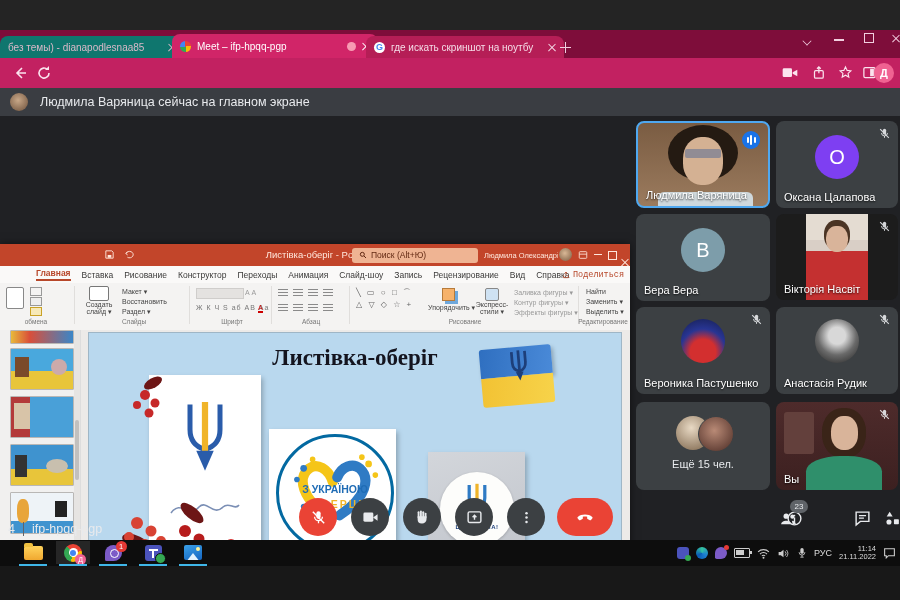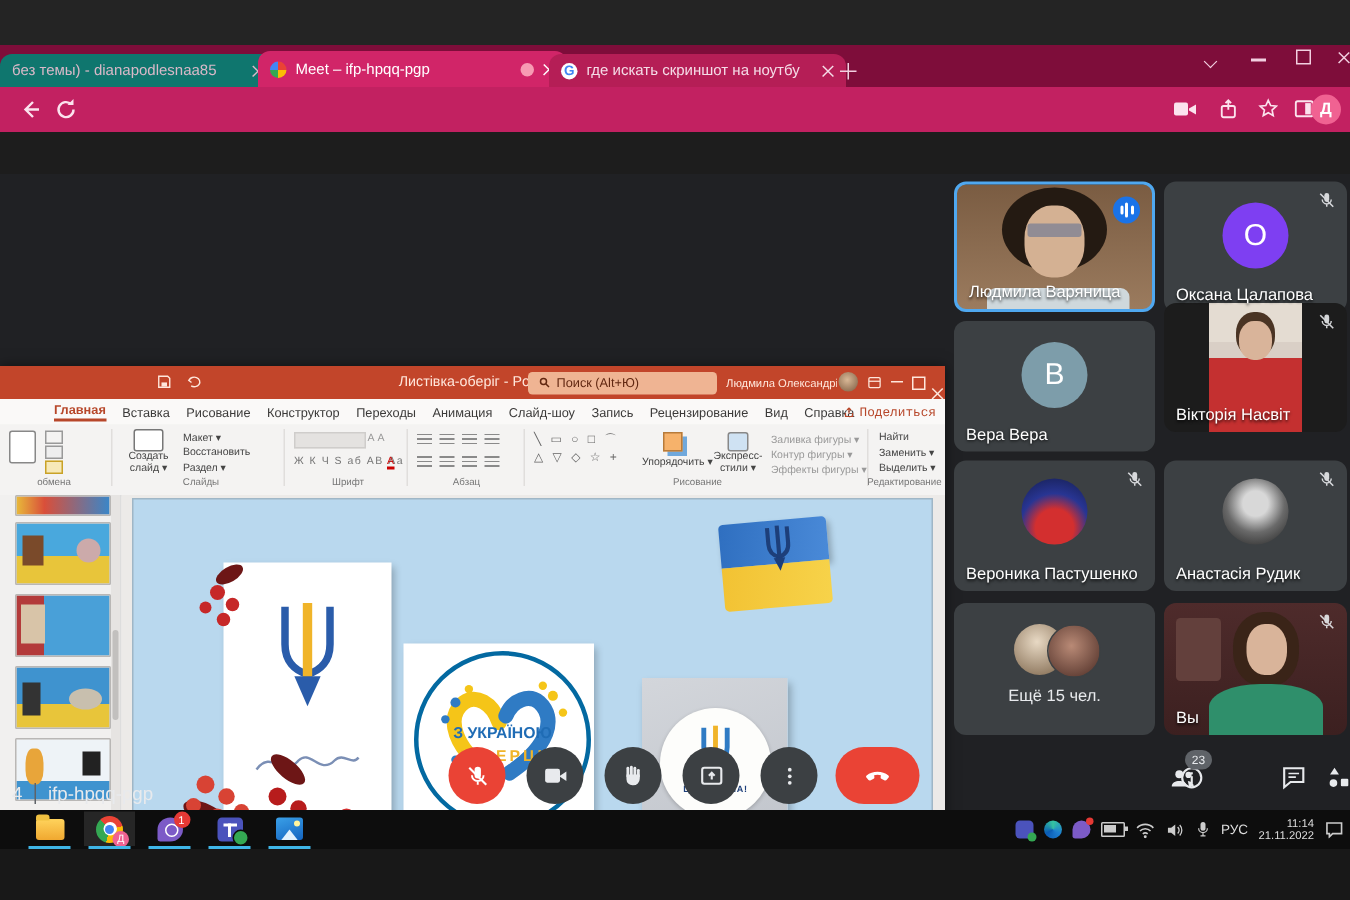--- a/index.html
+++ b/index.html
@@ -135,20 +135,24 @@
     <svg class="ab" style="left:838px;top:7px;" width="15" height="15" viewBox="0 0 24 24">
         <path d="M12 3l2.6 5.6 6 .7-4.5 4.1 1.2 5.9-5.3-3-5.3 3 1.2-5.9L3.4 9.3l6-.7z" fill="none" stroke="#fbe3ee" stroke-width="1.8"></path>
       </svg>
     <svg class="ab" style="left:862px;top:7px;" width="15" height="15" viewBox="0 0 24 24">
         <rect x="3" y="4" width="18" height="16" rx="2" fill="none" stroke="#fbe3ee" stroke-width="2"></rect>
         <rect x="13" y="6" width="6" height="12" fill="#fbe3ee"></rect>
       </svg>
     <div class="ab bavatar" style="left:874px;top:5px;">Д</div>
   </div>
 
+  <div class="ab toast">
+    <span style="width:18px;height:18px;border-radius:50%;background:radial-gradient(circle at 45% 40%,#c9a888,#6b4f3a);"></span>
+    <span class="txt">Людмила Варяница сейчас на главном экране</span>
+  </div>
 
   <div class="ab stage">
 
     <div class="ab ppt">
 
       <div class="ab ptitle">
         <svg class="ab" style="left:104px;top:5px;" width="11" height="11" viewBox="0 0 24 24">
             <path d="M4 4h13l3 3v13H4z" fill="none" stroke="#ffe7dc" stroke-width="2"></path>
             <rect x="8" y="13" width="8" height="6" fill="#ffe7dc"></rect>
           </svg>
@@ -281,20 +285,21 @@
             <span style="position:absolute;left:20px;top:12px;width:16px;height:16px;border-radius:50%;background:#fff;"></span>
             <span style="position:absolute;right:4px;top:12px;width:12px;height:14px;background:#d9dde2;"></span>
           </div>
       </div>
       <div class="ab" style="left:74px;top:86px;width:6px;height:258px;background:#e6e4e2;">
           <span style="position:absolute;left:1px;top:90px;width:4px;height:60px;background:#c2c0be;border-radius:2px;"></span>
         </div>
 
       <div class="ab canvas">
         <div class="ab slide">
+          <div class="stitle">Листівка-оберіг</div>
 
           <div class="ab" style="left:392px;top:14px;width:72px;height:58px;transform:rotate(-5deg);">
             <div style="width:72px;height:29px;background:linear-gradient(100deg,#2f6fc0,#4a8ad8);border-radius:3px 3px 0 0;box-shadow:2px 3px 4px rgba(0,0,0,.25);"></div>
             <div style="width:72px;height:29px;background:linear-gradient(100deg,#f2c233,#f7d34a);border-radius:0 0 3px 3px;"></div>
             <svg style="position:absolute;left:28px;top:2px;" width="22" height="34" viewBox="0 0 40 60">
               <g fill="none" stroke="#1d3f7a" stroke-width="5">
                   <path d="M8 4 V24 C8 33 13 38 20 40 C27 38 32 33 32 24 V4"></path>
                   <path d="M20 2 V42"></path>
                 </g>
               <path d="M20 57 L13 41 H27 Z" fill="#1d3f7a"></path>
@@ -448,21 +453,21 @@
           <path d="M4 4l16 16" stroke="#e8eaed" stroke-width="2"></path>
         </svg>
       <div class="pname">Оксана Цалапова</div>
     </div>
 
     <div class="ab tile" style="left:636px;top:98px;width:134px;height:87px;">
       <div class="cav" style="position:absolute;left:45px;top:14px;width:44px;height:44px;background:#7d9daa;">В</div>
       <div class="pname">Вера Вера</div>
     </div>
 
-    <div class="ab tile" style="left:776px;top:86px;width:122px;height:86px;background:#1c1c1c;">
+    <div class="ab tile" style="left:776px;top:98px;width:122px;height:86px;background:#1c1c1c;">
       <div style="position:absolute;left:30px;top:0;width:62px;height:87px;background:linear-gradient(180deg,#e4dcd2 0 30%,#d9cfc6 30% 42%,#c43030 42%);"></div>
       <div style="position:absolute;left:50px;top:12px;width:22px;height:26px;border-radius:45%;background:#d9b49a;box-shadow:0 -4px 0 2px #4a3424;"></div>
       <svg class="micoff" width="13" height="13" viewBox="0 0 24 24">
           <path d="M12 14a3 3 0 0 0 3-3V6a3 3 0 0 0-6 0v5a3 3 0 0 0 3 3z" fill="#e8eaed"></path>
           <path d="M6.5 11a5.5 5.5 0 0 0 11 0M12 16.5V20" stroke="#e8eaed" stroke-width="1.8" fill="none"></path>
           <path d="M4 4l16 16" stroke="#e8eaed" stroke-width="2"></path>
         </svg>
       <div class="pname">Вікторія Насвіт</div>
     </div>
 

